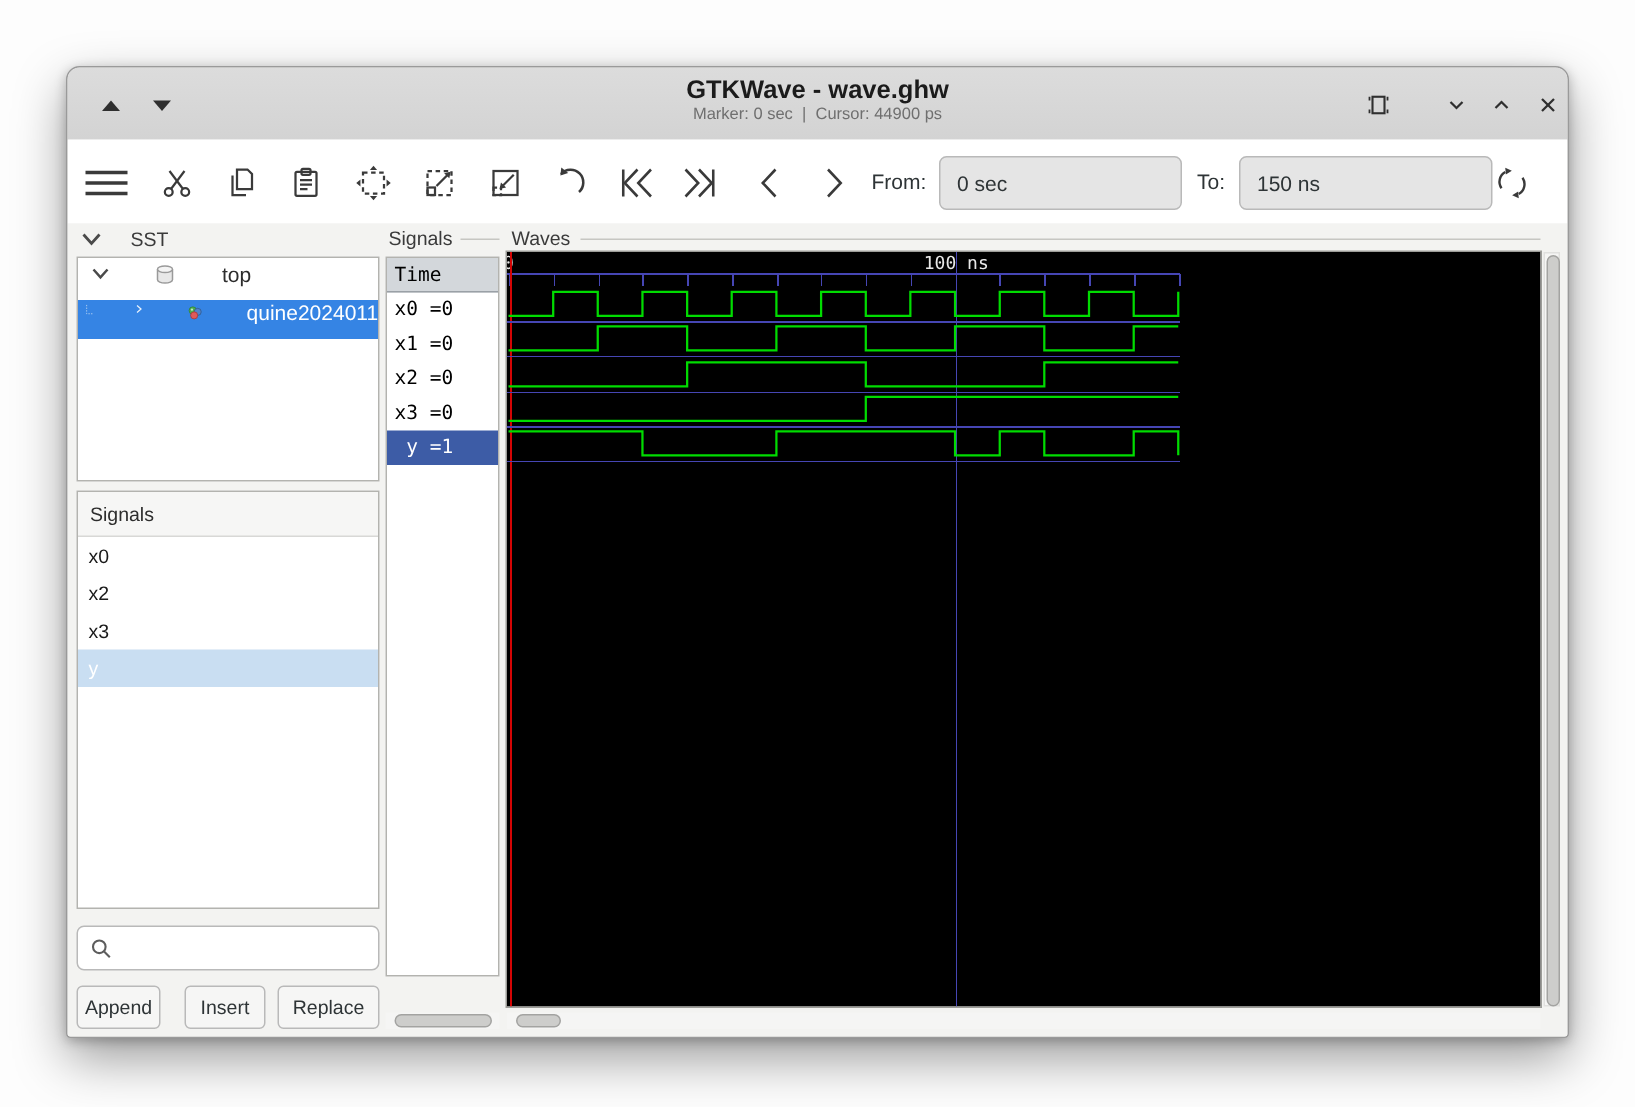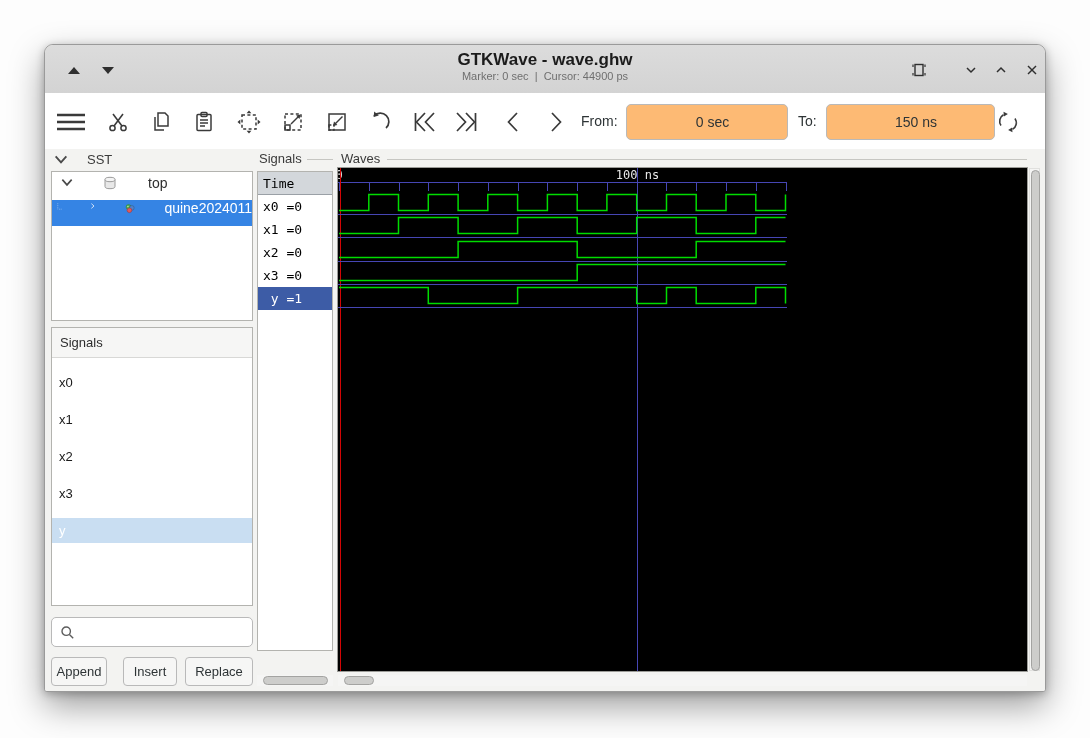--- a/index.html
+++ b/index.html
@@ -16,35 +16,35 @@
   .tb-title{font-size:17px;color:#1b1b1b;font-weight:600;line-height:18px;}
   .tb-sub{font-size:11px;color:#6f6f6f;line-height:15px;white-space:pre;}
   .tb-btn{position:absolute;top:12px;width:26px;height:26px;display:flex;align-items:center;justify-content:center;cursor:default;}
   .tri-up{width:0;height:0;border-left:6px solid transparent;border-right:6px solid transparent;border-bottom:7px solid #2f2f2f;}
   .tri-dn{width:0;height:0;border-left:6px solid transparent;border-right:6px solid transparent;border-top:7px solid #2f2f2f;}
   
   .toolbar{position:absolute;left:0;top:48px;width:100%;height:56px;background:#ffffff;}
   .tool{position:absolute;top:13px;width:32px;height:32px;display:flex;align-items:center;justify-content:center;}
   .tool svg{stroke:#3a3a3a;fill:none;stroke-width:1.5;}
   .tb-label{position:absolute;top:20px;font-size:14px;color:#2e3436;}
-  .tb-input{position:absolute;top:11px;height:36px;border:1px solid #b9b9b9;border-radius:5px;background:#fdba74;
-            font-size:14px;color:#2e3436;padding:0 0 0 11px;box-sizing:border-box;font-family:inherit;text-align:center;}
+  .tb-input{position:absolute;top:11px;height:36px;border:1px solid #b9b9b9;border-radius:5px;background:#e5e5e5;
+            font-size:14px;color:#2e3436;padding:0 0 0 11px;box-sizing:border-box;font-family:inherit;}
   
   .main{position:absolute;left:0;top:104px;width:100%;height:544px;background:#f3f3f1;}
   .frame-label{font-size:13px;color:#3a3a3a;}
   .panel-box{background:#ffffff;border:1px solid #b3b3af;box-sizing:border-box;}
   
   .sst-header{position:absolute;left:8px;top:2px;display:flex;align-items:center;gap:18px;}
   .sst-tree{position:absolute;left:6px;top:22px;width:202px;height:150px;overflow:hidden;}
   .tree-row{height:25px;display:flex;align-items:flex-start;font-size:14px;color:#2d2d2d;padding-left:6px;gap:24px;}
   .tree-row.sel{background:#3584e4;color:#ffffff;height:26px;padding-left:4px;}
   .sig-frame{position:absolute;left:6px;top:178px;width:202px;height:279px;overflow:hidden;}
   .sig-frame-hd{height:30px;line-height:30px;background:#f6f6f5;border-bottom:1px solid #d8d8d6;
                 font-size:13px;color:#2d2d2d;padding-left:8px;box-sizing:border-box;}
-  .sig-item{height:25px;line-height:25px;font-size:13px;color:#1a1a1a;padding-left:7px;margin-top:12px;}
+  .sig-item{height:25px;line-height:25px;font-size:13px;color:#1a1a1a;padding-left:7px;}
   .sig-item.sel{background:#c9def2;color:#ffffff;}
   .search{position:absolute;left:6px;top:468px;width:202px;height:30px;border:1px solid #b9b9b9;border-radius:5px;
           background:#fff;box-sizing:border-box;display:flex;align-items:center;padding-left:8px;}
   .btn{position:absolute;top:508px;height:29px;background:#f6f6f5;border:1px solid #b9b9b9;border-radius:4px;
        font-size:13px;color:#2e3436;box-sizing:border-box;display:flex;align-items:center;justify-content:center;
        font-family:inherit;}
   
   .val-label{position:absolute;left:214px;top:2px;}
   .val-box{position:absolute;left:212px;top:22px;width:76px;height:480px;overflow:hidden;}
   .val-hd{height:23px;line-height:23px;background:#d3d7db;border-bottom:1px solid #9aa0a6;
@@ -241,21 +241,20 @@
             <circle cx="7.5" cy="11.5" r="4" fill="#e05a5a" stroke="#a03030" stroke-width=".8"></circle>
             <circle cx="5" cy="5" r="1.3" fill="#bde6bf" stroke="none"></circle>
           </svg>
           <span style="overflow:hidden;white-space:nowrap">quine20240119testbenc</span>
         </div>
       </div>
 
       <div class="sig-frame panel-box">
         <div class="sig-frame-hd">Signals</div>
         <div class="sig-item">x0</div>
-        <div class="sig-item">x1</div>
         <div class="sig-item">x2</div>
         <div class="sig-item">x3</div>
         <div class="sig-item sel">y</div>
       </div>
 
       <div class="search">
         <svg width="15" height="15" viewBox="0 0 15 15">
           <circle cx="6.2" cy="6.2" r="4.2" fill="none" stroke="#5d5d5d" stroke-width="1.4"></circle>
           <line x1="9.4" y1="9.4" x2="13.2" y2="13.2" stroke="#5d5d5d" stroke-width="1.4"></line>
         </svg>

